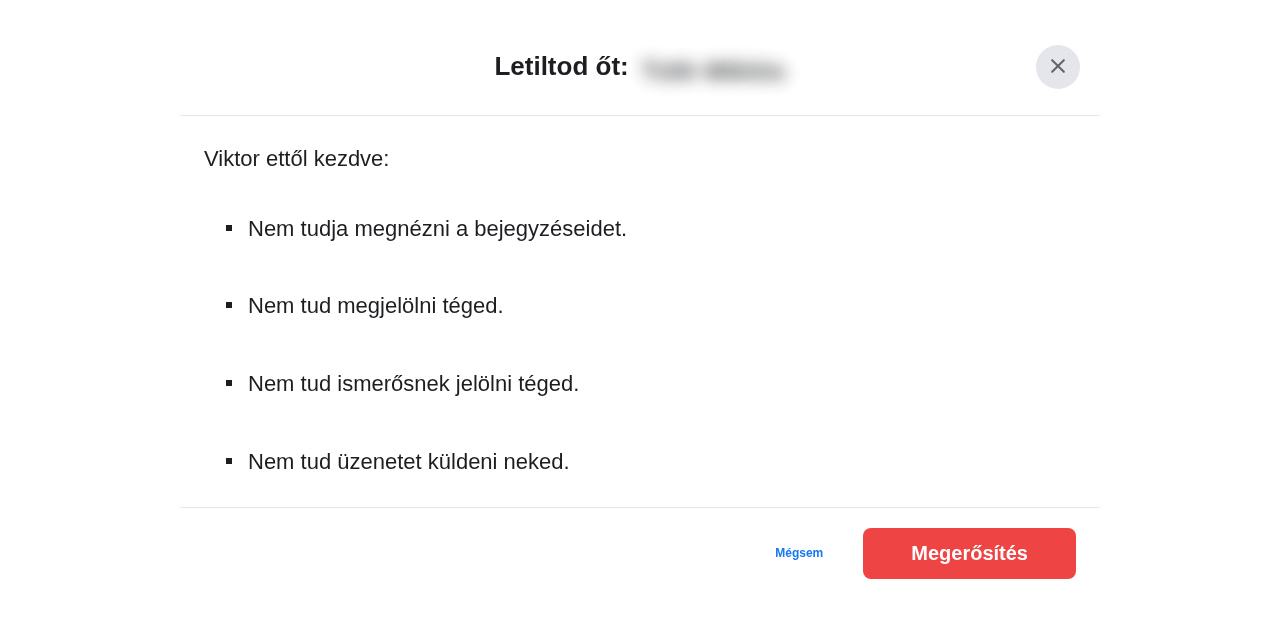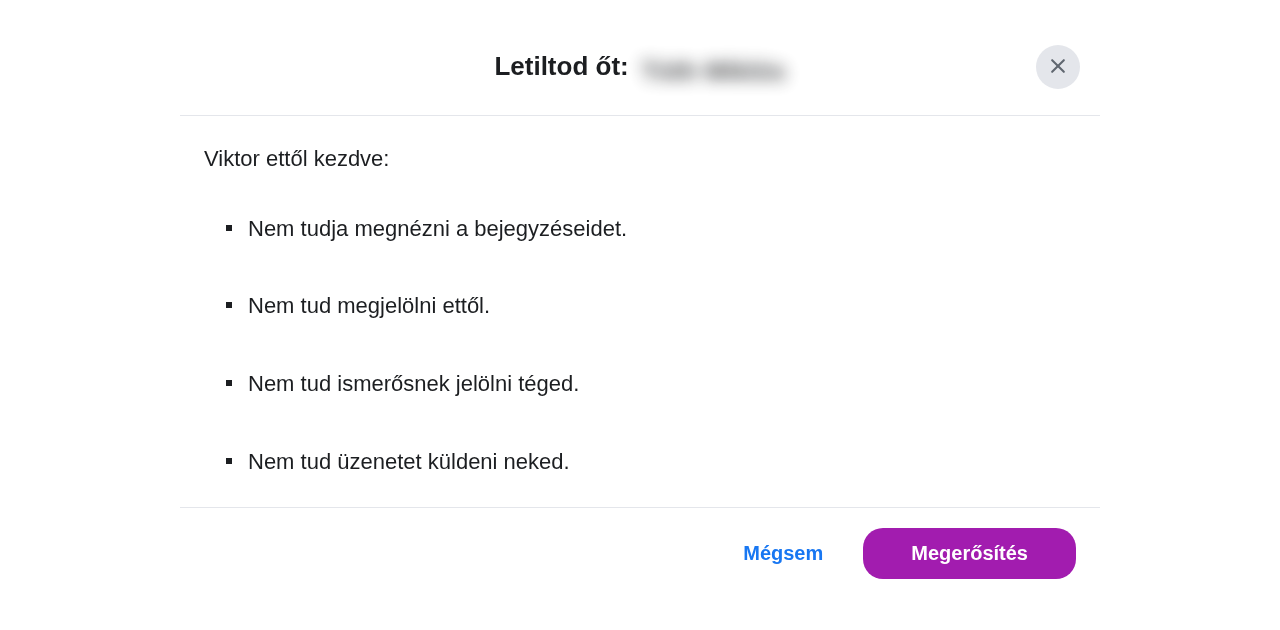--- a/index.html
+++ b/index.html
@@ -93,34 +93,34 @@
       padding: 20px 24px;
       display: flex;
       justify-content: flex-end;
       align-items: center;
       gap: 20px;
     }
     .cancel-button {
       background: none;
       border: none;
       color: #1877f2;
-      font-size: 20px;
+      font-size: 12px;
       font-weight: 600;
       cursor: pointer;
       padding: 10px 20px;
     }
     .confirm-button {
-      background: #a21caf;
+      background: #ef4444;
       border: none;
       color: #ffffff;
       font-size: 20px;
       font-weight: 700;
       cursor: pointer;
       padding: 14px 48px;
-      border-radius: 20px;
+      border-radius: 8px;
     }
   </style>
 </head>
 <body>
 
 <div class="dialog">
 
   <div class="dialog-header">
     <span class="dialog-title">Letiltod őt:</span>
     <span class="dialog-title-name">Tóth  Miklós</span>
@@ -131,21 +131,21 @@
           <line x1="19" y1="5" x2="5" y2="19"></line>
         </svg>
       </span>
     </button>
   </div>
 
   <div class="dialog-body">
     <p class="intro-text">Viktor ettől kezdve:</p>
     <ul class="restrictions-list">
       <li>Nem tudja megnézni a bejegyzéseidet.</li>
-      <li>Nem tud megjelölni ettől.</li>
+      <li>Nem tud megjelölni téged.</li>
       <li>Nem tud ismerősnek jelölni téged.</li>
       <li>Nem tud üzenetet küldeni neked.</li>
     </ul>
   </div>
 
   <div class="dialog-footer">
     <button class="cancel-button">Mégsem</button>
     <button class="confirm-button">Megerősítés</button>
   </div>
 

